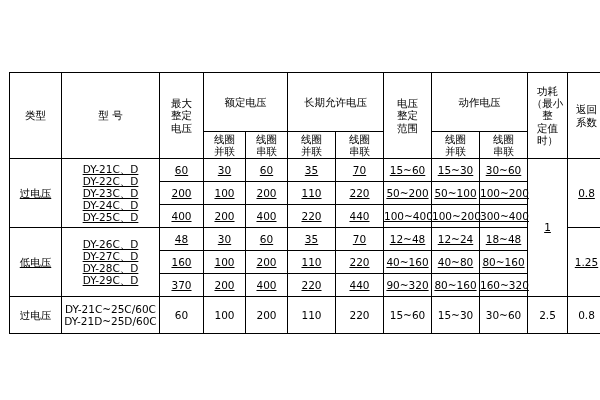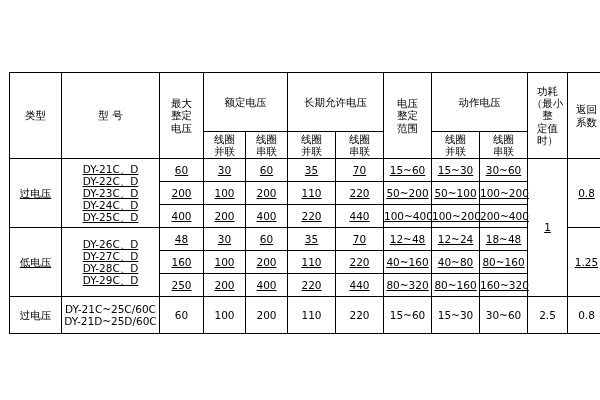--- a/index.html
+++ b/index.html
@@ -186,21 +186,21 @@
         <td class="nowrap">100~200</td>
       </tr>
       <tr class="datarow">
         <td>400</td>
         <td>200</td>
         <td>400</td>
         <td>220</td>
         <td>440</td>
         <td class="nowrap">100~400</td>
         <td class="nowrap">100~200</td>
-        <td class="nowrap">200~400</td>
+        <td class="nowrap">300~400</td>
       </tr>
 
       <tr class="datarow">
         <td class="typecell" rowspan="3">低电压</td>
         <td class="modelcell" rowspan="3">
           <span>DY-26C、D</span>
           <span>DY-27C、D</span>
           <span>DY-28C、D</span>
           <span>DY-29C、D</span>
         </td>
@@ -218,26 +218,26 @@
         <td>160</td>
         <td>100</td>
         <td>200</td>
         <td>110</td>
         <td>220</td>
         <td class="nowrap">40~160</td>
         <td class="nowrap">40~80</td>
         <td class="nowrap">80~160</td>
       </tr>
       <tr class="datarow">
-        <td>250</td>
+        <td>370</td>
         <td>200</td>
         <td>400</td>
         <td>220</td>
         <td>440</td>
-        <td class="nowrap">80~320</td>
+        <td class="nowrap">90~320</td>
         <td class="nowrap">80~160</td>
         <td class="nowrap">160~320</td>
       </tr>
 
       <tr class="lastrow">
         <td class="typecell">过电压</td>
         <td class="lastmodel">
           <span>DY-21C~25C/60C</span>
           <span>DY-21D~25D/60C</span>
         </td>

